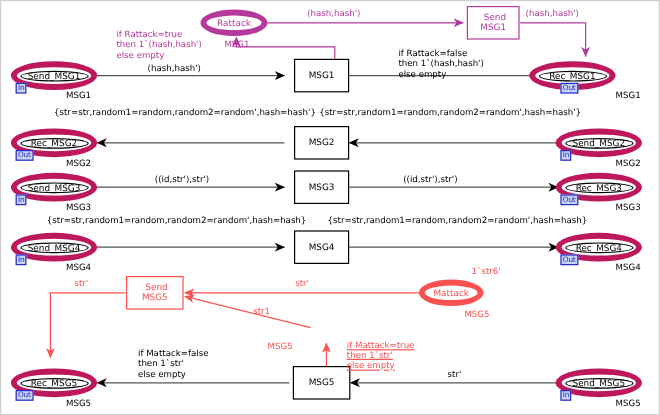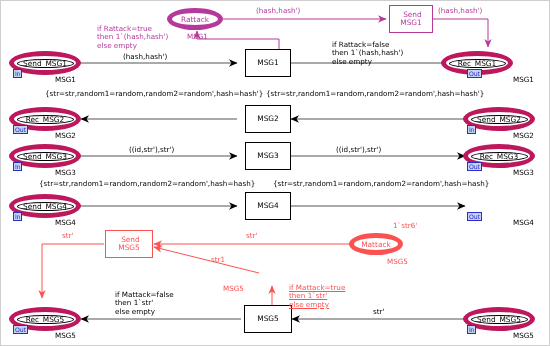--- a/index.html
+++ b/index.html
@@ -196,20 +196,24 @@
   <div class="porttag" style="left:466px;top:161px;">Out</div>
   <div class="cset" style="left:512px;top:167px;">MSG3</div>
 
   <div class="place" style="left:8px;top:193px;width:72px;height:24px;">
     <div class="inner"></div>
     <span class="plabel">Send_MSG4</span>
   </div>
   <div class="porttag" style="left:12px;top:211px;">In</div>
   <div class="cset" style="left:54px;top:217px;">MSG4</div>
 
+  <div class="place" style="left:462px;top:193px;width:72px;height:24px;">
+    <div class="inner"></div>
+    <span class="plabel">Rec_MSG4</span>
+  </div>
   <div class="porttag" style="left:466px;top:211px;">Out</div>
   <div class="cset" style="left:512px;top:217px;">MSG4</div>
 
   <div class="place single red" style="left:348px;top:232px;width:54px;height:22px;text-align:right;">
 
     <span class="plabel">Mattack</span>
   </div>
   <div class="insc red" style="left:392px;top:221px;">1`str6'</div>
   <div class="cset red" style="left:386px;top:256px;">MSG5</div>
 

